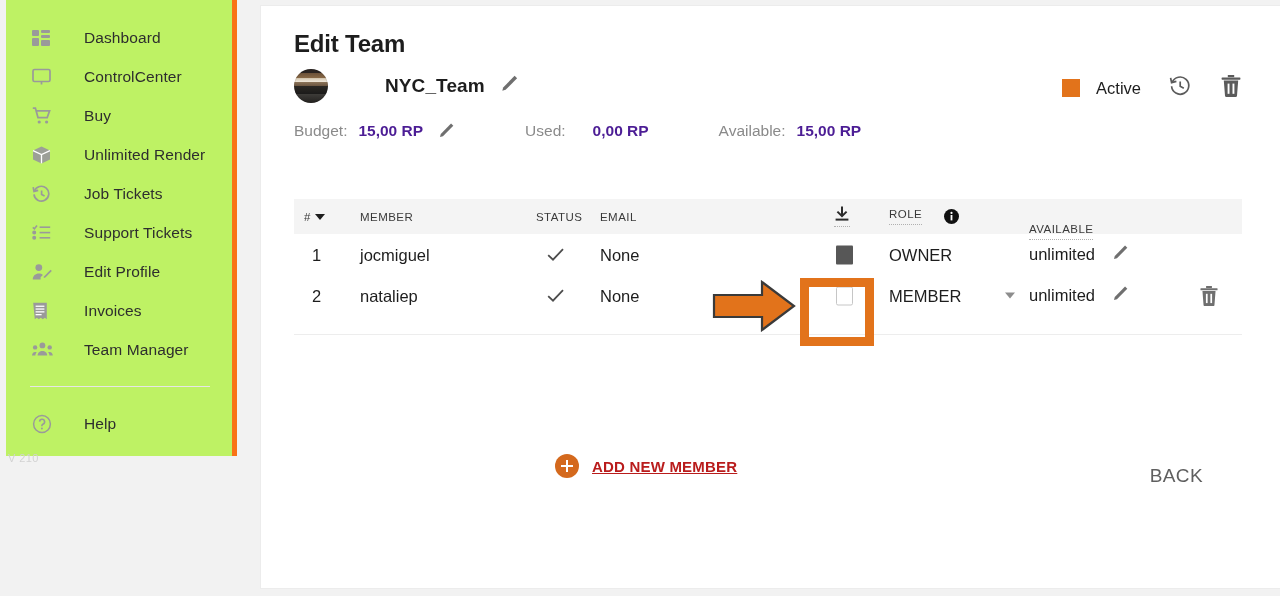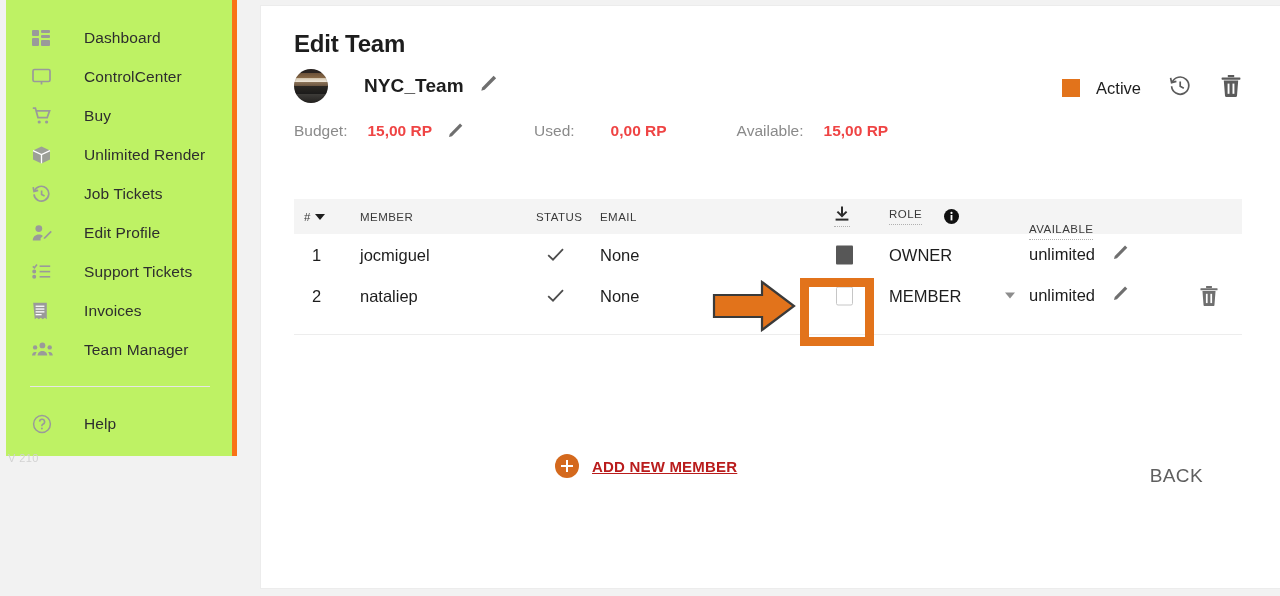--- a/index.html
+++ b/index.html
@@ -74,36 +74,36 @@
         #2a2320 0%, #2a2320 12%,
         #6d5239 13%, #8a6a47 27%,
         #d8cbb6 28%, #efe7da 38%,
         #8a7257 39%, #6b5540 50%,
         #2a2723 51%, #1b1a19 74%,
         #3c3a37 75%, #23211f 100%);
     flex: 0 0 auto;
     box-shadow: inset 0 0 0 1px rgba(0,0,0,.08);
   }
   #team-name {
-    margin-left: 36px;
+    margin-left: 57px;
     font-size: 19px; font-weight: bold; color: #1d1d1d;
     letter-spacing: .1px;
   }
   .pencil { color: #6f6f6f; display: inline-block; }
 
   #team-name-edit { margin-left: 14px; cursor: pointer; }
 
   
   #budget-row {
     position: absolute; left: 33px; top: 116px;
     display: flex; align-items: flex-start;
     font-size: 15.5px; color: #8a8a8a;
   }
   #budget-row .grp { display: flex; align-items: center; }
-  #budget-row .val { color: #ef4444; font-weight: bold; margin-left: 20px; }
+  #budget-row .val { color: #4c1d95; font-weight: bold; margin-left: 11px; }
   #budget-edit { margin-left: 14px; cursor: pointer; }
   .gap-used { margin-left: 70px; gap: 16px; }
   .gap-avail { margin-left: 70px; }
 
   
   #status-cluster {
     position: absolute; right: 38px; top: 68px;
     display: flex; align-items: center;
   }
   #status-swatch {
@@ -265,41 +265,41 @@
             <path d="M2.4 6.2A7.4 7.4 0 1 1 2 9.4"></path>
             <polyline points="6.2,5.4 2.0,6.4 1.2,2.2"></polyline>
             <polyline points="9.6,5.4 9.6,9.4 12.6,11"></polyline>
           </svg>
         </span>
         <span class="nav-label">Job Tickets</span>
       </div>
 
       <div class="nav-item">
         <span class="nav-icon">
-          <svg width="20" height="18" viewBox="0 0 20 18" fill="currentColor">
-            <circle cx="6.8" cy="4.6" r="3.4"></circle>
-            <path d="M0.8 16.4c0-3.6 2.8-5.8 6-5.8 1.6 0 3 .5 4.1 1.4l-2.3 2.3v2.1z"></path>
-            <path d="M18.6 6.8 19.8 8l-6.4 6.4-1.8.6.6-1.8z"></path>
-          </svg>
-        </span>
-        <span class="nav-label">Edit Profile</span>
-      </div>
-
-      <div class="nav-item">
-        <span class="nav-icon">
           <svg width="19" height="17" viewBox="0 0 19 17" fill="none" stroke="currentColor" stroke-width="1.6">
             <polyline points="0.8,3.4 2.4,4.8 5,1.6"></polyline>
             <line x1="7.6" y1="3.2" x2="18.2" y2="3.2"></line>
             <circle cx="2.2" cy="8.6" r="1.2" fill="currentColor"></circle>
             <line x1="7.6" y1="8.6" x2="18.2" y2="8.6"></line>
             <circle cx="2.2" cy="13.8" r="1.2" fill="currentColor"></circle>
             <line x1="7.6" y1="13.8" x2="18.2" y2="13.8"></line>
           </svg>
         </span>
         <span class="nav-label">Support Tickets</span>
+      </div>
+
+      <div class="nav-item">
+        <span class="nav-icon">
+          <svg width="20" height="18" viewBox="0 0 20 18" fill="currentColor">
+            <circle cx="6.8" cy="4.6" r="3.4"></circle>
+            <path d="M0.8 16.4c0-3.6 2.8-5.8 6-5.8 1.6 0 3 .5 4.1 1.4l-2.3 2.3v2.1z"></path>
+            <path d="M18.6 6.8 19.8 8l-6.4 6.4-1.8.6.6-1.8z"></path>
+          </svg>
+        </span>
+        <span class="nav-label">Edit Profile</span>
       </div>
 
       <div class="nav-item">
         <span class="nav-icon">
           <svg width="16" height="18" viewBox="0 0 16 18" fill="currentColor">
             <path d="M1.2 0.8h13.6v16.4l-2-1.4-2 1.4-2-1.4-2 1.4-2-1.4-2 1.4z"></path>
             <g fill="#fff">
               <rect x="3.6" y="3.6" width="8.8" height="1.3"></rect>
               <rect x="3.6" y="6.4" width="8.8" height="1.3"></rect>
               <rect x="3.6" y="9.2" width="8.8" height="1.3"></rect>

